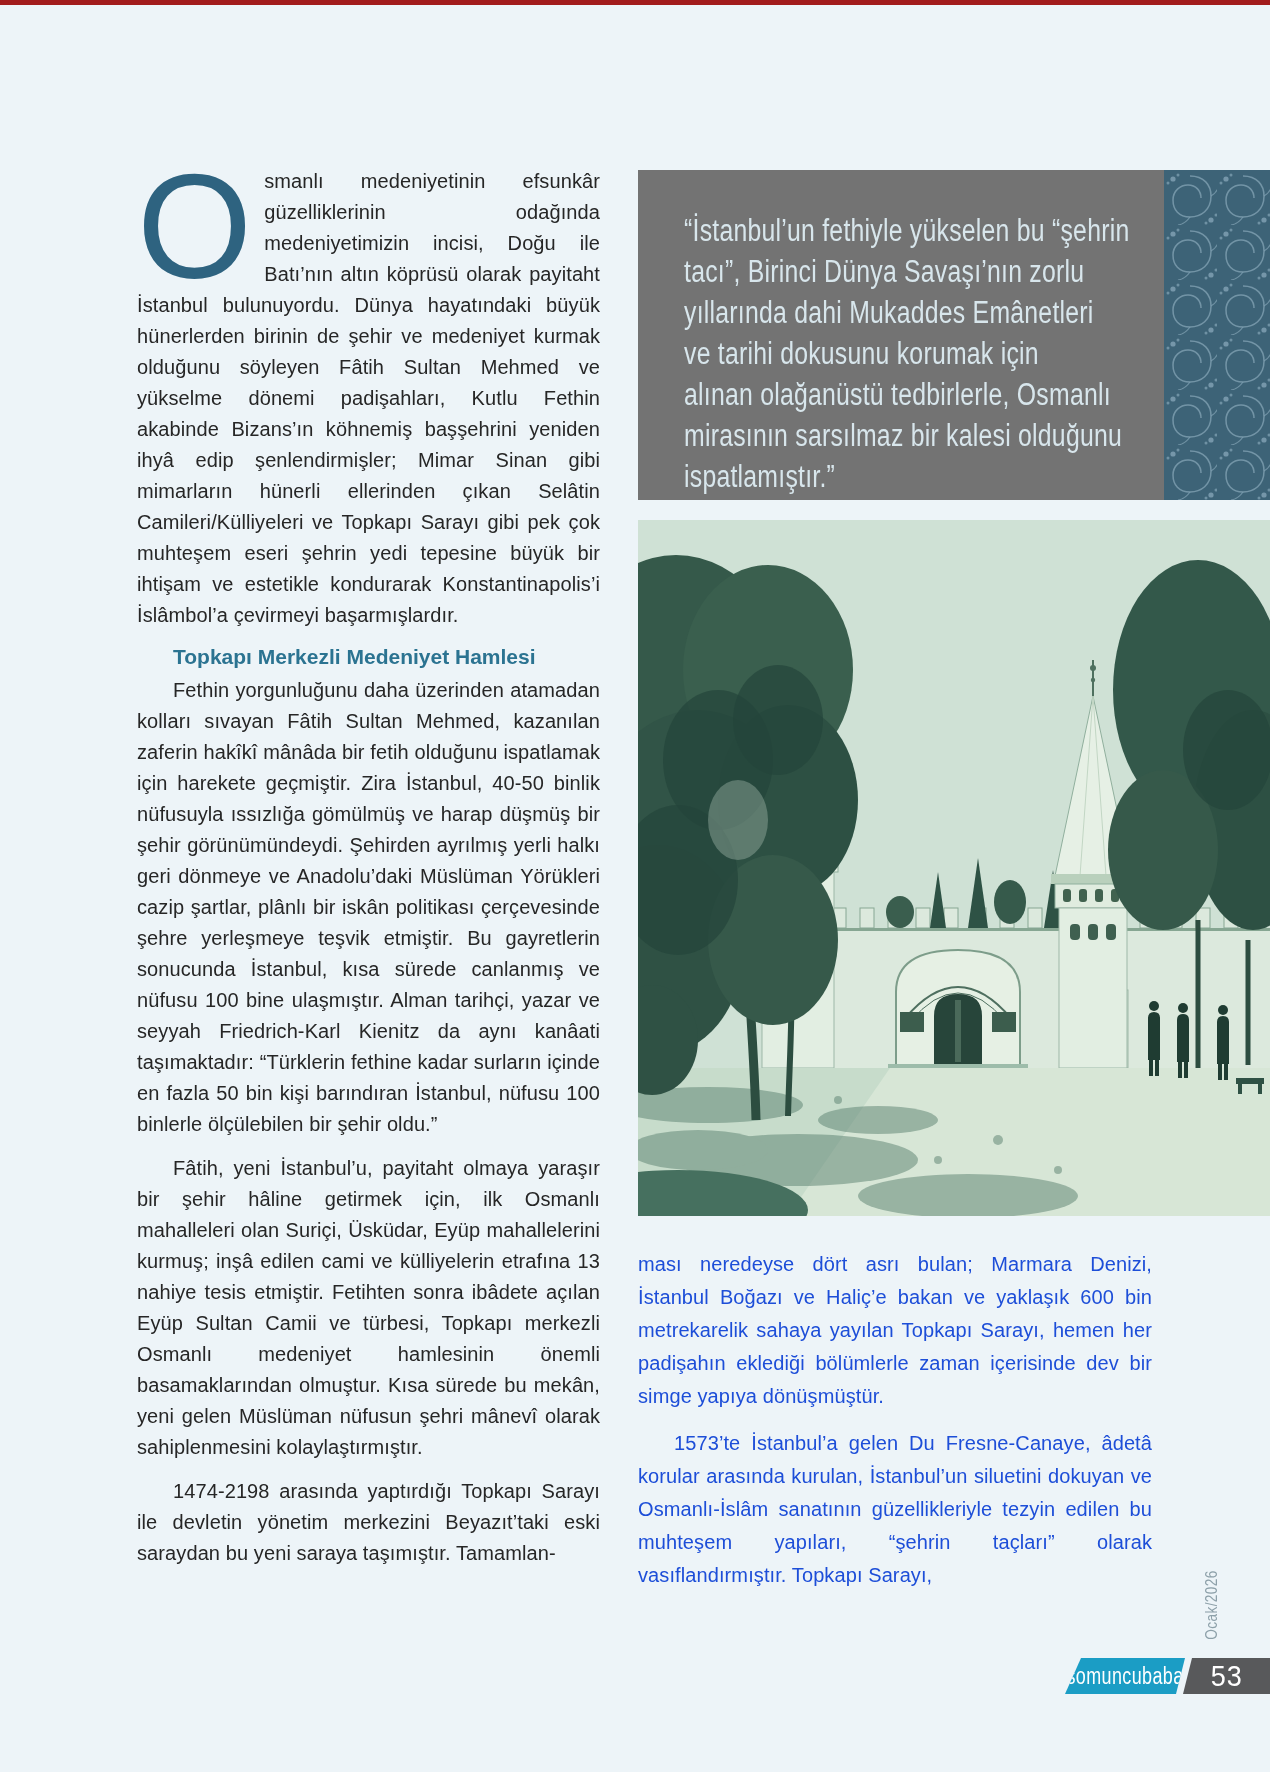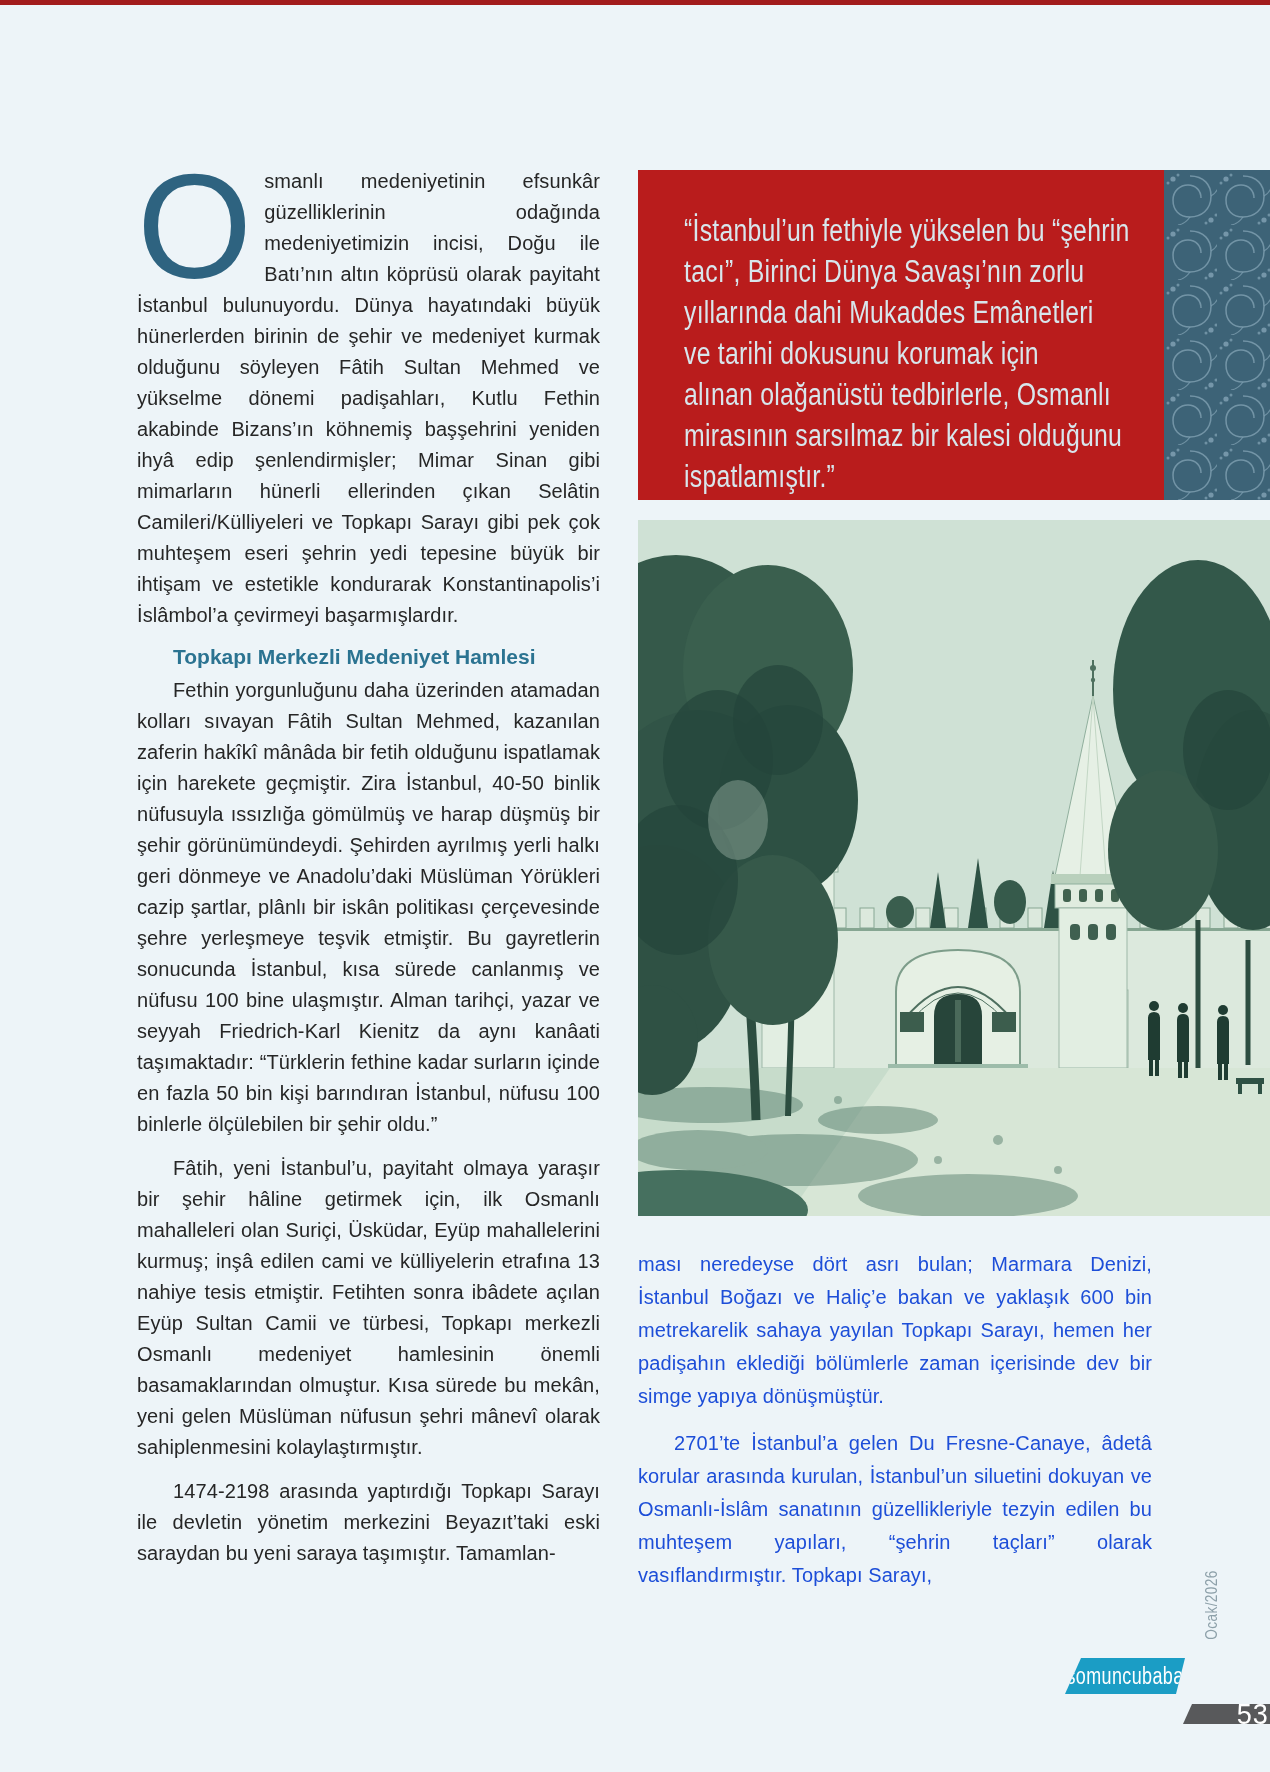--- a/index.html
+++ b/index.html
@@ -50,40 +50,40 @@
     font-size:16px;color:#8da0a9;letter-spacing:.5px;
     transform:rotate(-90deg) scaleX(.85);
   }
   .brand-band{
     position:absolute;left:1065px;top:1658px;width:120px;height:36px;
     clip-path:polygon(16px 0,100% 0,calc(100% - 9px) 100%,0 100%);
     display:flex;align-items:center;justify-content:center;
   }
   .brand-band span{color:#ffffff;font-size:23px;transform:scaleX(.78);letter-spacing:.5px;font-weight:400;}
   .page-band{
-    position:absolute;left:1183px;top:1704px;width:87px;height:20px;
+    position:absolute;left:1183px;top:1658px;width:87px;height:36px;
     clip-path:polygon(9px 0,100% 0,100% 100%,0 100%);
-    display:flex;align-items:center;justify-content:flex-end;
+    display:flex;align-items:center;justify-content:center;
   }
   .page-band span{color:#ffffff;font-size:30px;transform:scaleX(.9);letter-spacing:1px;}
 </style>
 </head>
 <body style="background-color: rgb(237, 244, 248);">
 
 <div class="top-bar" style="background-color: rgb(162, 28, 28);"></div>
 
 <article class="left-col">
   <p><span class="drop-cap">O</span><span>smanlı medeniyetinin efsunkâr güzelliklerinin odağında medeniyetimizin incisi, Doğu ile Batı’nın altın köprüsü olarak payitaht İstanbul bulunuyordu. Dünya hayatındaki büyük hünerlerden birinin de şehir ve medeniyet kurmak olduğunu söyleyen Fâtih Sultan Mehmed ve yükselme dönemi padişahları, Kutlu Fethin akabinde Bizans’ın köhnemiş başşehrini yeniden ihyâ edip şenlendirmişler; Mimar Sinan gibi mimarların hünerli ellerinden çıkan Selâtin Camileri/Külliyeleri ve Topkapı Sarayı gibi pek çok muhteşem eseri şehrin yedi tepesine büyük bir ihtişam ve estetikle kondurarak Konstantinapolis’i İslâmbol’a çevirmeyi başarmışlardır.</span></p>
   <h2 class="subheading">Topkapı Merkezli Medeniyet Hamlesi</h2>
   <p class="indent">Fethin yorgunluğunu daha üzerinden atamadan kolları sıvayan Fâtih Sultan Mehmed, kazanılan zaferin hakîkî mânâda bir fetih olduğunu ispatlamak için harekete geçmiştir. Zira İstanbul, 40-50 binlik nüfusuyla ıssızlığa gömülmüş ve harap düşmüş bir şehir görünümündeydi. Şehirden ayrılmış yerli halkı geri dönmeye ve Anadolu’daki Müslüman Yörükleri cazip şartlar, plânlı bir iskân politikası çerçevesinde şehre yerleşmeye teşvik etmiştir. Bu gayretlerin sonucunda İstanbul, kısa sürede canlanmış ve nüfusu 100 bine ulaşmıştır. Alman tarihçi, yazar ve seyyah Friedrich-Karl Kienitz da aynı kanâati taşımaktadır: “Türklerin fethine kadar surların içinde en fazla 50 bin kişi barındıran İstanbul, nüfusu 100 binlerle ölçülebilen bir şehir oldu.”</p>
   <p class="indent">Fâtih, yeni İstanbul’u, payitaht olmaya yaraşır bir şehir hâline getirmek için, ilk Osmanlı mahalleleri olan Suriçi, Üsküdar, Eyüp mahallelerini kurmuş; inşâ edilen cami ve külliyelerin etrafına 13 nahiye tesis etmiştir. Fetihten sonra ibâdete açılan Eyüp Sultan Camii ve türbesi, Topkapı merkezli Osmanlı medeniyet hamlesinin önemli basamaklarından olmuştur. Kısa sürede bu mekân, yeni gelen Müslüman nüfusun şehri mânevî olarak sahiplenmesini kolaylaştırmıştır.</p>
   <p class="indent">1474-2198 arasında yaptırdığı Topkapı Sarayı ile devletin yönetim merkezini Beyazıt’taki eski saraydan bu yeni saraya taşımıştır. Tamamlan-</p>
 </article>
 
-<aside class="quote-box" style="background-color: #b91c1c;">
+<aside class="quote-box" style="background-color: #737373;">
   <div class="quote-text">“İstanbul’un fethiyle yükselen bu “şehrin
 tacı”, Birinci Dünya Savaşı’nın zorlu
 yıllarında dahi Mukaddes Emânetleri
 ve tarihi dokusunu korumak için
 alınan olağanüstü tedbirlerle, Osmanlı
 mirasının sarsılmaz bir kalesi olduğunu
 ispatlamıştır.”</div>
 </aside>
 
 <div class="ornament" style="background-color: rgb(61, 99, 119);">
@@ -242,21 +242,21 @@
         <rect x="586" y="542" width="4" height="18"></rect>
     </g>
     <rect x="598" y="558" width="28" height="6" fill="#2f5144"></rect>
     <rect x="600" y="564" width="4" height="10" fill="#2f5144"></rect>
       <rect x="620" y="564" width="4" height="10" fill="#2f5144"></rect>
   </svg>
 </figure>
 
 <section class="right-col">
   <p>ması neredeyse dört asrı bulan; Marmara Denizi, İstanbul Boğazı ve Haliç’e bakan ve yaklaşık 600 bin metrekarelik sahaya yayılan Topkapı Sarayı, hemen her padişahın eklediği bölümlerle zaman içerisinde dev bir simge yapıya dönüşmüştür.</p>
-  <p class="indent">2701’te İstanbul’a gelen Du Fresne-Canaye, âdetâ korular arasında kurulan, İstanbul’un siluetini dokuyan ve Osmanlı-İslâm sanatının güzellikleriyle tezyin edilen bu muhteşem yapıları, “şehrin taçları” olarak vasıflandırmıştır. Topkapı Sarayı,</p>
+  <p class="indent">1573’te İstanbul’a gelen Du Fresne-Canaye, âdetâ korular arasında kurulan, İstanbul’un siluetini dokuyan ve Osmanlı-İslâm sanatının güzellikleriyle tezyin edilen bu muhteşem yapıları, “şehrin taçları” olarak vasıflandırmıştır. Topkapı Sarayı,</p>
 </section>
 
 <div class="issue-vertical">Ocak/2026</div>
 
 <div class="brand-band" style="background-color: rgb(27, 157, 197);">
   <span>somuncubaba</span>
 </div>
 <div class="page-band" style="background-color: rgb(88, 89, 91);">
   <span>53</span>
 </div>

